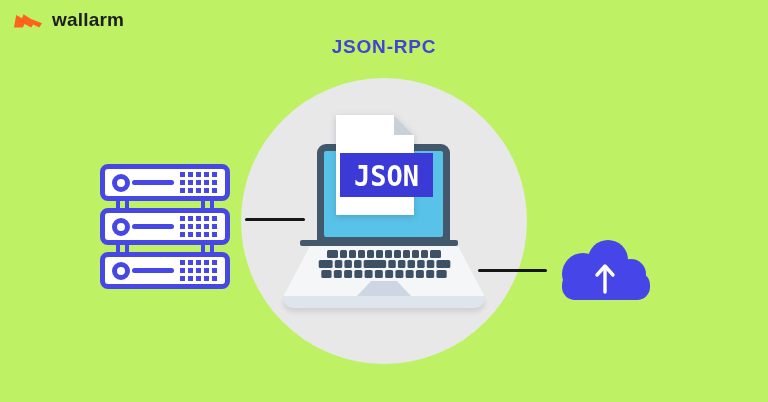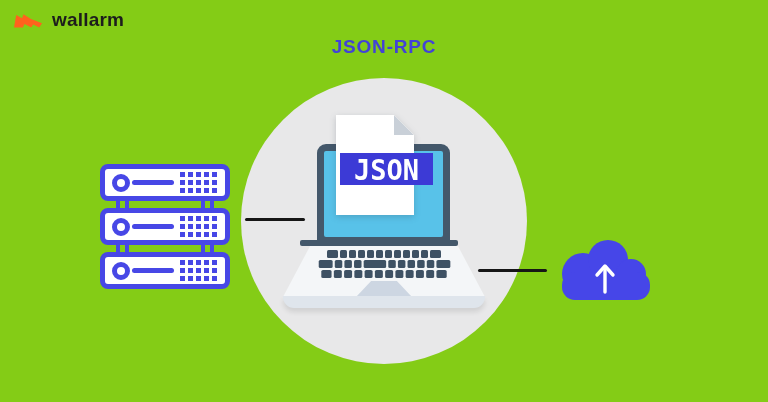--- a/index.html
+++ b/index.html
@@ -1,16 +1,16 @@
 <!DOCTYPE html>
 <html style="--title-blue: #4343d6; --server-blue: #4747e6; --cloud-blue: #4646e8; --banner-blue: #3c3ad6; --screen-blue: #58c2e9; --laptop-bezel: #44586b; --circle-gray: #e8e8e9; --connector-black: #161616; --logo-orange: #ff621d;"><head>
 <meta charset="utf-8">
 <style>
   html,body{margin:0;padding:0;background:#fff;}
-  #stage{position:relative;width:768px;height:402px;background:#84cc16;overflow:hidden;
+  #stage{position:relative;width:768px;height:402px;background:#bef264;overflow:hidden;
          font-family:"Liberation Sans",sans-serif;}
 
   
   .brand{position:absolute;left:13px;top:9px;display:flex;align-items:center;gap:9px;}
   .brand-name{font-size:19px;font-weight:700;color:#1d1d1d;letter-spacing:.2px;}
 
   
   .page-title{position:absolute;top:36px;left:0;width:100%;text-align:center;
               font-size:19px;font-weight:800;letter-spacing:.8px;color:var(--title-blue);}
 
@@ -42,21 +42,21 @@
   .laptop-bezel{position:absolute;left:317px;top:144px;width:133px;height:100px;
                 background:var(--laptop-bezel);border-radius:9px 9px 3px 3px;}
   .laptop-screen{position:absolute;left:324px;top:151px;width:119px;height:86px;
                  background:var(--screen-blue);border-radius:2px;}
   .doc-wrap{position:absolute;left:336px;top:115px;width:78px;height:100px;
             filter:drop-shadow(0 2px 3px rgba(40,55,75,.22));}
   .doc{width:100%;height:100%;background:#fff;
        clip-path:polygon(0 0,74% 0,100% 20%,100% 100%,0 100%);position:relative;}
   .doc-fold{position:absolute;right:0;top:0;width:20px;height:20px;background:#c9d0d8;
             clip-path:polygon(0 0,100% 100%,0 100%);}
-  .json-banner{position:absolute;left:340px;top:153px;width:93px;height:32px;
+  .json-banner{position:absolute;left:340px;top:153px;width:93px;height:44px;
                background:var(--banner-blue);display:flex;align-items:center;justify-content:center;}
   .json-banner span{font-family:"DejaVu Sans Mono",monospace;font-weight:bold;font-size:27px;
                     color:#fff;letter-spacing:0;transform:scaleY(1.08);}
   .laptop-hinge{position:absolute;left:300px;top:240px;width:158px;height:6px;
                 background:var(--laptop-bezel);border-radius:2px;}
   .laptop-base{position:absolute;left:283px;top:246px;width:202px;height:51px;background:#f4f6f8;
                clip-path:polygon(13.4% 0,86.6% 0,100% 100%,0 100%);}
   .keyboard{position:absolute;left:283px;top:250px;width:202px;}
   .kb-row{display:flex;justify-content:center;gap:2px;margin-bottom:2px;}
   .kb-row:nth-child(2){transform:scaleX(1.07);}

